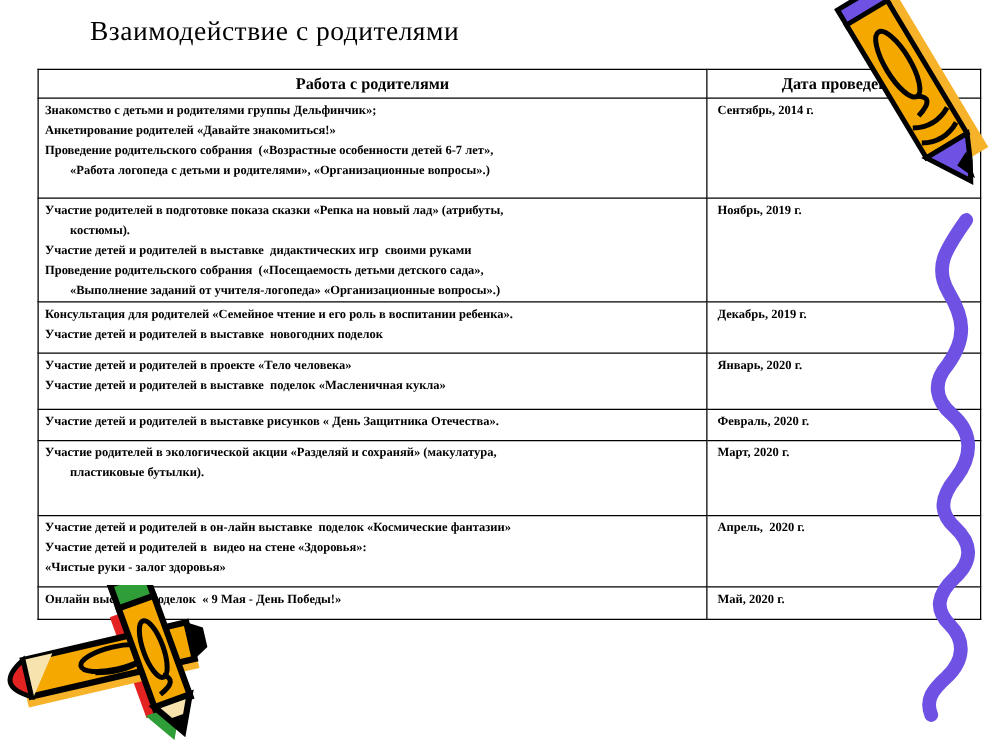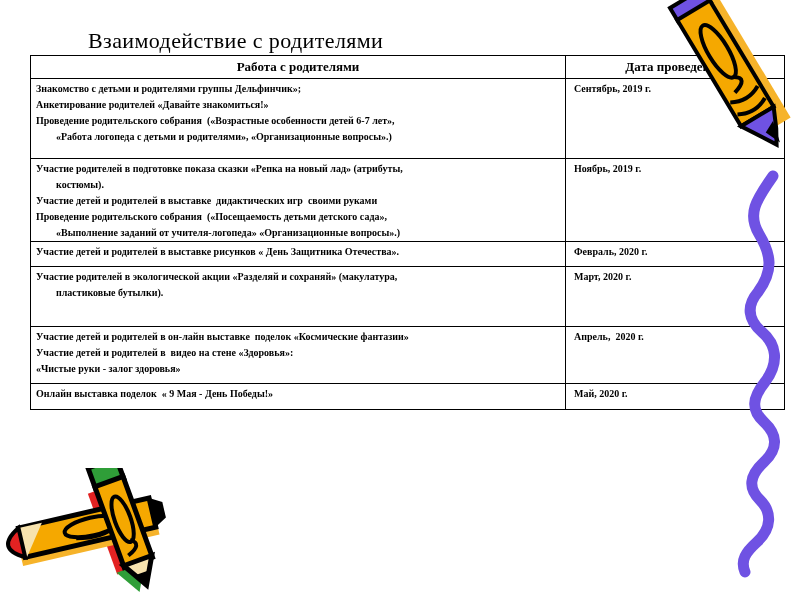--- a/index.html
+++ b/index.html
@@ -2,21 +2,21 @@
 <html><head>
 <meta charset="utf-8">
 <style>
   html,body{margin:0;padding:0}
   body{
     width:800px;height:600px;background:#ffffff;position:relative;overflow:hidden;
     font-family:"Liberation Serif",serif;color:#000;
   }
   .slide-title{
     position:absolute;left:72px;top:12px;font-size:22px;font-weight:normal;
-    letter-spacing:.4px;margin:16px;
+    letter-spacing:.4px;margin:0;
   }
   table.schedule{
     position:absolute;left:30px;top:55px;width:754px;
     border-collapse:collapse;table-layout:fixed;z-index:1;padding-left:32px;
   }
   th,td{
     border:1px solid #000;vertical-align:top;overflow:hidden;
     font-weight:bold;font-size:10px;line-height:16px;
     padding:2px 5px 0 5px;
   }
@@ -44,29 +44,39 @@
   <tbody>
     <tr class="hh">
       <th>Работа с родителями</th>
       <th>Дата проведения</th>
     </tr>
     <tr class="r0">
       <td class="activity">Знакомство с детьми и родителями группы Дельфинчик»;
 Анкетирование родителей «Давайте знакомиться!»
 Проведение родительского собрания  («Возрастные особенности детей 6-7 лет»,
         «Работа логопеда с детьми и родителями», «Организационные вопросы».)</td>
-      <td class="date">Сентябрь, 2019 г.</td>
+      <td class="date">Сентябрь, 2014 г.</td>
     </tr>
     <tr class="r3">
       <td class="activity">Участие родителей в подготовке показа сказки «Репка на новый лад» (атрибуты,
         костюмы).
 Участие детей и родителей в выставке  дидактических игр  своими руками
 Проведение родительского собрания  («Посещаемость детьми детского сада»,
         «Выполнение заданий от учителя-логопеда» «Организационные вопросы».)</td>
       <td class="date">Ноябрь, 2019 г.</td>
+    </tr>
+    <tr class="r4">
+      <td class="activity">Консультация для родителей «Семейное чтение и его роль в воспитании ребенка».
+Участие детей и родителей в выставке  новогодних поделок</td>
+      <td class="date">Декабрь, 2019 г.</td>
+    </tr>
+    <tr class="r5">
+      <td class="activity">Участие детей и родителей в проекте «Тело человека»
+Участие детей и родителей в выставке  поделок «Масленичная кукла»</td>
+      <td class="date">Январь, 2020 г.</td>
     </tr>
     <tr class="r6">
       <td class="activity">Участие детей и родителей в выставке рисунков « День Защитника Отечества».</td>
       <td class="date">Февраль, 2020 г.</td>
     </tr>
     <tr class="r7">
       <td class="activity">Участие родителей в экологической акции «Разделяй и сохраняй» (макулатура,
         пластиковые бутылки).</td>
       <td class="date">Март, 2020 г.</td>
     </tr>

